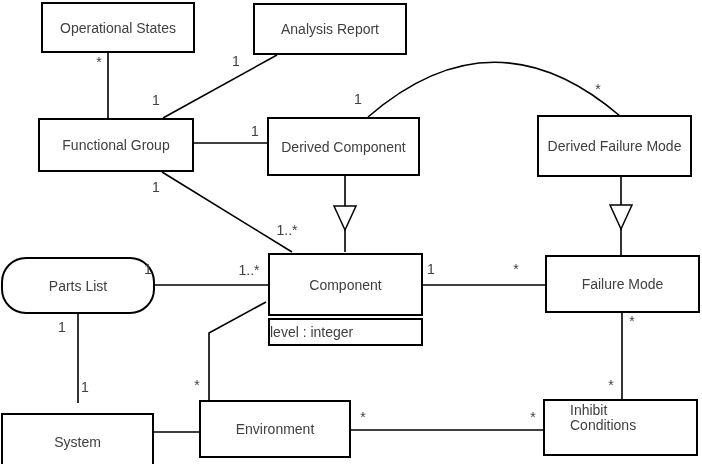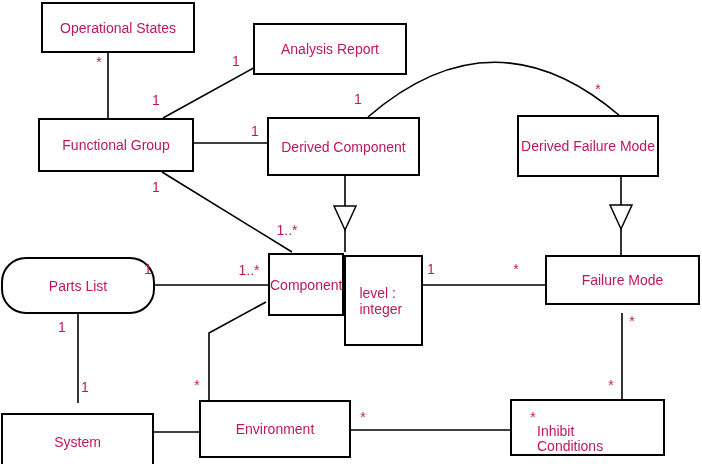--- a/index.html
+++ b/index.html
@@ -1,31 +1,31 @@
 <!DOCTYPE html>
 <html><head>
 <meta charset="utf-8">
 <style>
   html,body{margin:0;padding:0;background:#fff;}
   #diagram{
     position:relative;width:702px;height:464px;background:#ffffff;
-    font-family:"Liberation Sans",sans-serif;font-size:14px;color:#be185d;
+    font-family:"Liberation Sans",sans-serif;font-size:14px;color:#404040;
     overflow:hidden;
   }
   #edge-layer{position:absolute;left:0;top:0;width:702px;height:464px;}
   .node{
     position:absolute;box-sizing:border-box;border:2px solid #000;background:#fff;
     display:flex;align-items:center;justify-content:center;text-align:center;
   }
-  .node-wrap{position:absolute;box-sizing:border-box;display:flex;flex-direction:row;}
+  .node-wrap{position:absolute;box-sizing:border-box;display:flex;flex-direction:column;}
   .node-wrap .cmp{
     box-sizing:border-box;border:2px solid #000;background:#fff;
     display:flex;align-items:center;justify-content:center;
   }
-  .node-wrap .cmp.attr{margin-top:2px;justify-content:flex-start;padding-left:13px;flex:1;}
+  .node-wrap .cmp.attr{margin-top:2px;justify-content:flex-start;flex:1;}
   .node.align-topleft{
     flex-direction:column;align-items:flex-start;justify-content:flex-start;
     padding:2px 0 0 25px;text-align:left;line-height:15px;
   }
   .mult{
     position:absolute;transform:translate(-50%,-50%);white-space:nowrap;
     background:transparent;line-height:14px;
   }
   .edge{fill:none;stroke:#000;stroke-width:1.6;}
   .gen-arrowhead{fill:#fff;stroke:#000;stroke-width:1.5;}
@@ -48,53 +48,53 @@
       <path d="M 78 314 L 78 403" class="edge"></path>
       <path d="M 154 432 L 199 432" class="edge"></path>
       <path d="M 266 302 L 209 333 L 209 400" class="edge"></path>
       <path d="M 422 285 L 545 285" class="edge"></path>
       <path d="M 622 313 L 622 399" class="edge"></path>
       <path d="M 351 430 L 543 430" class="edge"></path>
     </svg>
 <div class="node" style="left: 41px; top: 2px; width: 154px; height: 51px;">
       <span>Operational States</span>
     </div>
-    <div class="node" style="left: 253px; top: 3px; width: 154px; height: 52px; margin-top: 20px;">
+    <div class="node" style="left: 253px; top: 3px; width: 154px; height: 52px;">
       <span>Analysis Report</span>
     </div>
     <div class="node" style="left: 38px; top: 118px; width: 156px; height: 54px;">
       <span>Functional Group</span>
     </div>
     <div class="node" style="left: 267px; top: 117px; width: 153px; height: 59px;">
       <span>Derived Component</span>
     </div>
-    <div class="node" style="left: 517px; top: 115px; width: 142px; height: 62px;">
+    <div class="node" style="left: 537px; top: 115px; width: 155px; height: 62px;">
       <span>Derived Failure Mode</span>
     </div>
     <div class="node-wrap" style="left: 268px; top: 253px; width: 155px; height: 93px;">
       <div class="cmp" style="height: 63px;">
         <span>Component</span>
       </div>
       <div class="cmp attr">
         <span>level : integer</span>
       </div>
     </div>
-    <div class="node" style="left: 545px; top: 255px; width: 155px; height: 50px;">
+    <div class="node" style="left: 545px; top: 255px; width: 155px; height: 58px;">
       <span>Failure Mode</span>
     </div>
     <div class="node" style="left: 1px; top: 257px; width: 154px; height: 57px; border-radius: 25px;">
       <span>Parts List</span>
     </div>
     <div class="node" style="left: 1px; top: 413px; width: 153px; height: 57px;">
       <span>System</span>
     </div>
     <div class="node" style="left: 199px; top: 400px; width: 152px; height: 58px;">
       <span>Environment</span>
     </div>
-    <div class="node align-topleft" style="left: 510px; top: 399px; width: 155px; height: 57px; justify-content: flex-end;">
+    <div class="node align-topleft" style="left: 543px; top: 399px; width: 155px; height: 57px;">
       <span>Inhibit</span>
       <span>Conditions</span>
     </div>
     <div class="mult" style="left: 99px; top: 62px;">*</div>
     <div class="mult" style="left: 236px; top: 61px;">1</div>
     <div class="mult" style="left: 156px; top: 100px;">1</div>
     <div class="mult" style="left: 255px; top: 131px;">1</div>
     <div class="mult" style="left: 156px; top: 187px;">1</div>
     <div class="mult" style="left: 287px; top: 230px;">1..*</div>
     <div class="mult" style="left: 358px; top: 99px;">1</div>

